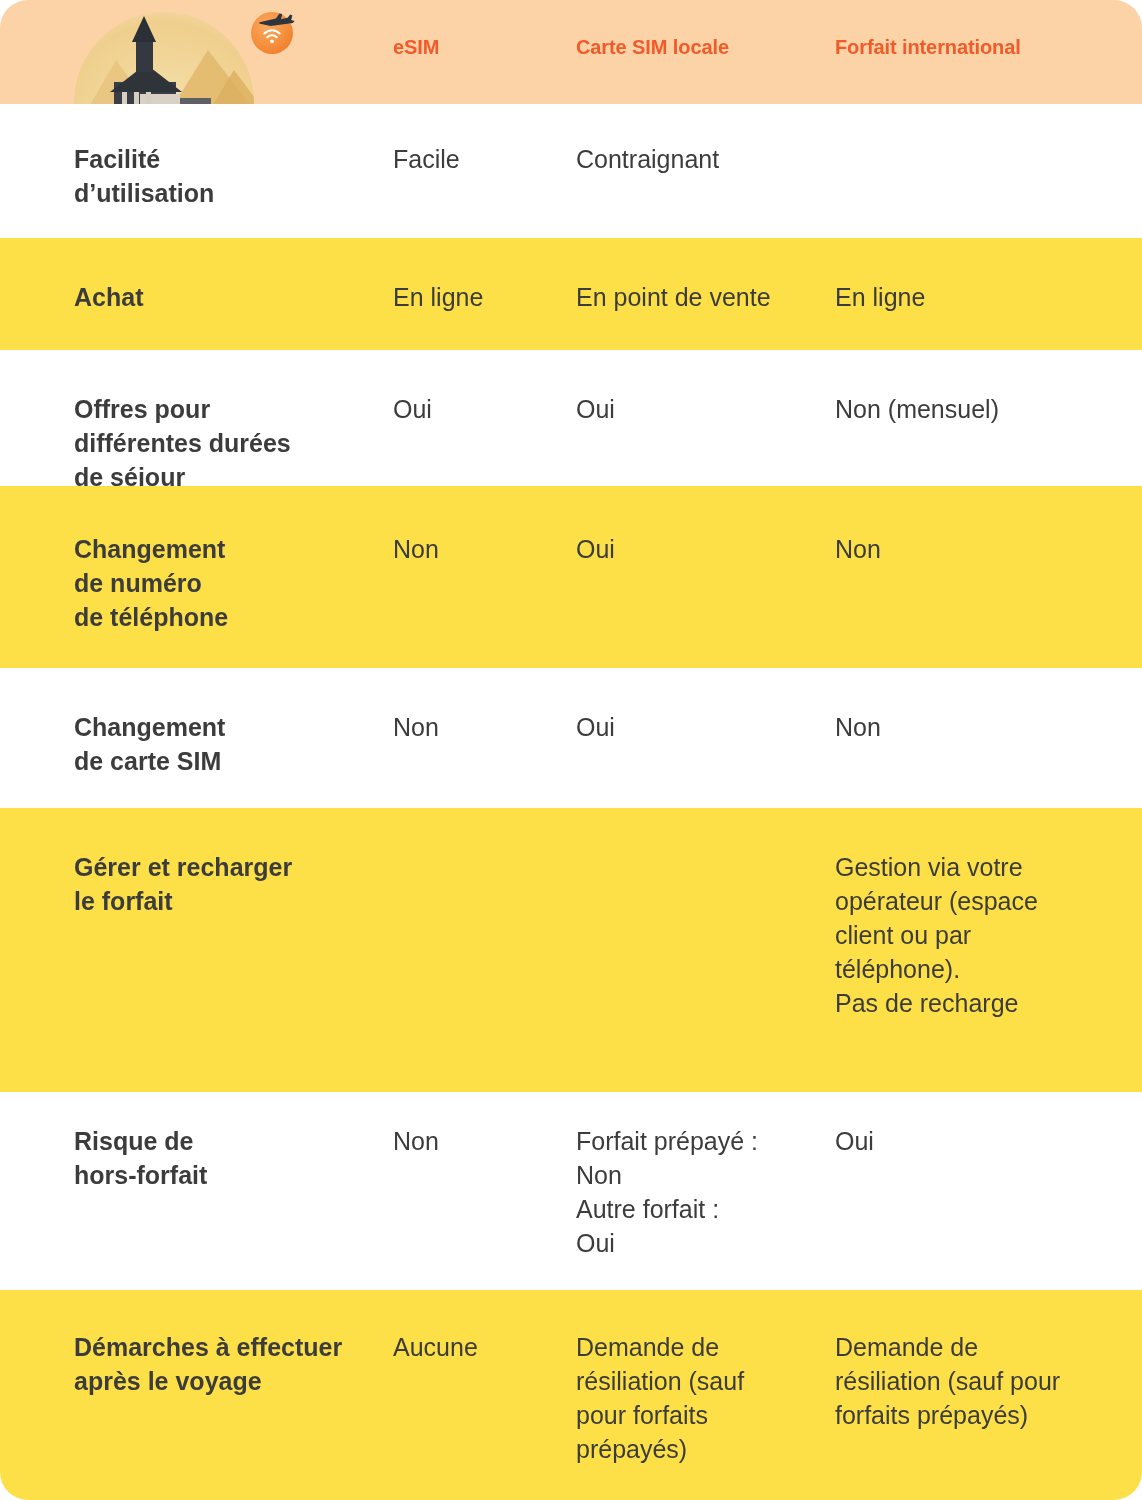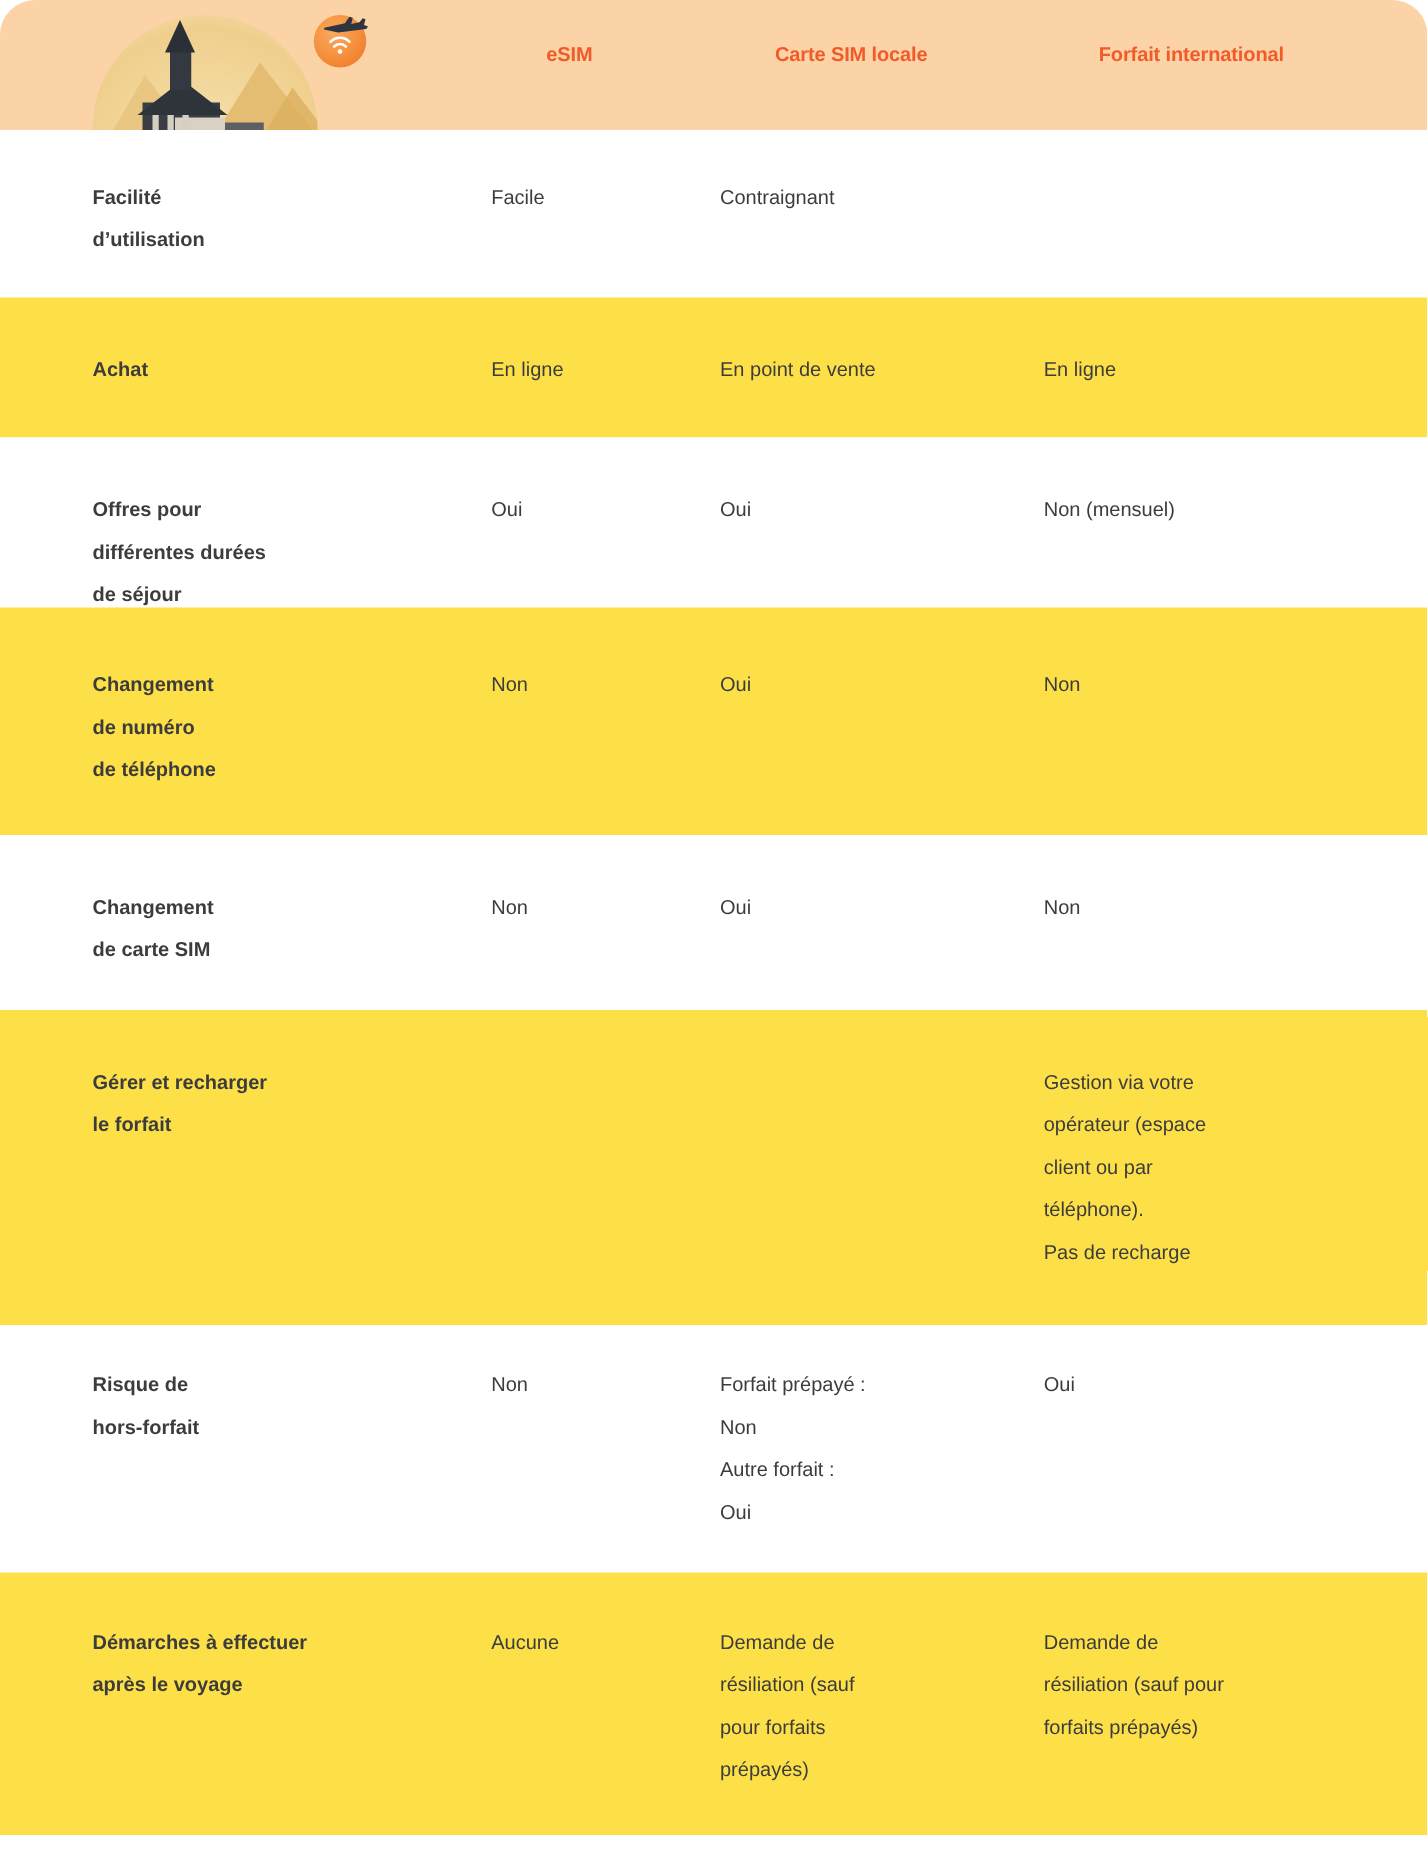--- a/index.html
+++ b/index.html
@@ -141,25 +141,24 @@
     top: 6px;
     width: 52px;
     height: 52px;
   }
   .sim-badge svg { display: block; }
 
   .header-cell {
     position: absolute;
     top: 36px;
     color: #F15A29;
-    font-size: 16px;
+    font-size: 20px;
     font-weight: 700;
     letter-spacing: -0.1px;
     white-space: nowrap;
-    margin-left: 44px;
   }
   .header-cell.c2 { left: 393px; }
   .header-cell.c3 { left: 576px; }
   .header-cell.c4 { left: 835px; }
 
   
   .table-body {
     position: relative;
   }
   .table-row {
@@ -167,21 +166,21 @@
     background: #ffffff;
     box-sizing: border-box;
   }
   .table-row.alt {
     background: #fde047;
   }
 
   .cell {
     position: absolute;
     color: #3C3C3C;
-    font-size: 16px;
+    font-size: 25px;
     line-height: 34px;
     white-space: pre-line;
   }
   .cell.label {
     left: 74px;
     width: 300px;
     font-weight: 700;
   }
   .cell.v1 { left: 393px; width: 175px; }
   .cell.v2 { left: 576px; width: 250px; }
@@ -270,21 +269,21 @@
     </div>
 
     <div class="table-row" style="height:140px">
       <div class="cell label" style="top:42px">Changement
 de carte SIM</div>
       <div class="cell v1" style="top:42px">Non</div>
       <div class="cell v2" style="top:42px">Oui</div>
       <div class="cell v3" style="top:42px">Non</div>
     </div>
 
-    <div class="table-row alt" style="height:252px">
+    <div class="table-row alt" style="height:284px">
       <div class="cell label" style="top:42px">Gérer et recharger
 le forfait</div>
       <div class="cell v3" style="top:42px">Gestion via votre
 opérateur (espace
 client ou par
 téléphone).
 Pas de recharge</div>
     </div>
 
     <div class="table-row" style="height:198px">

